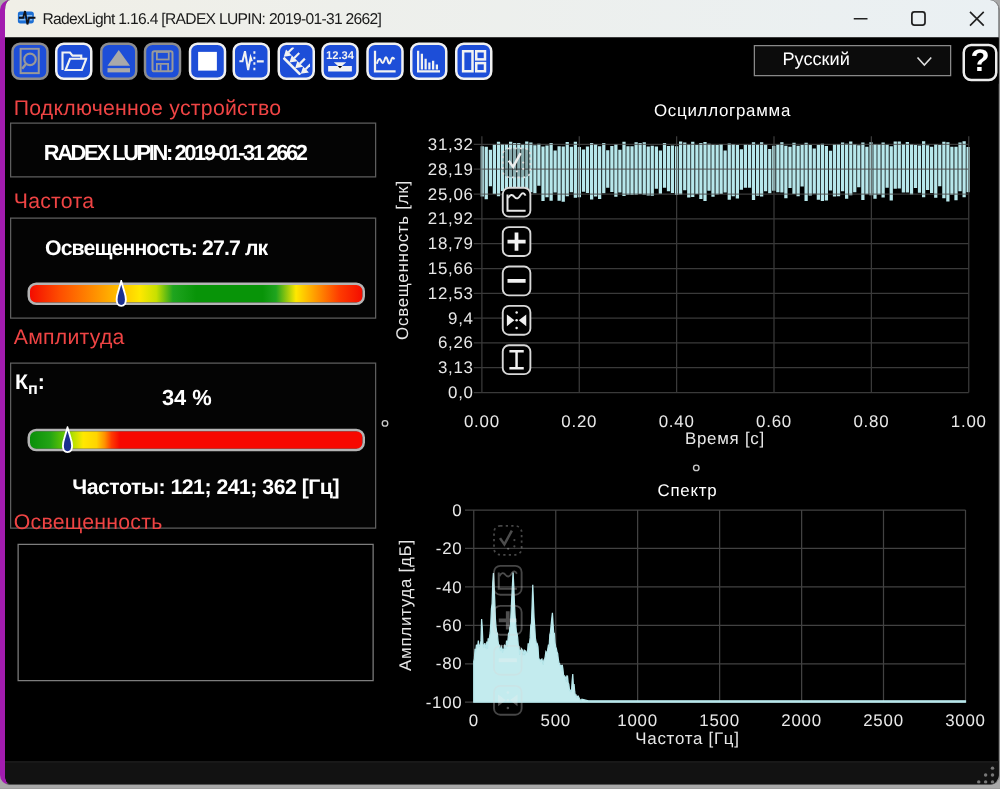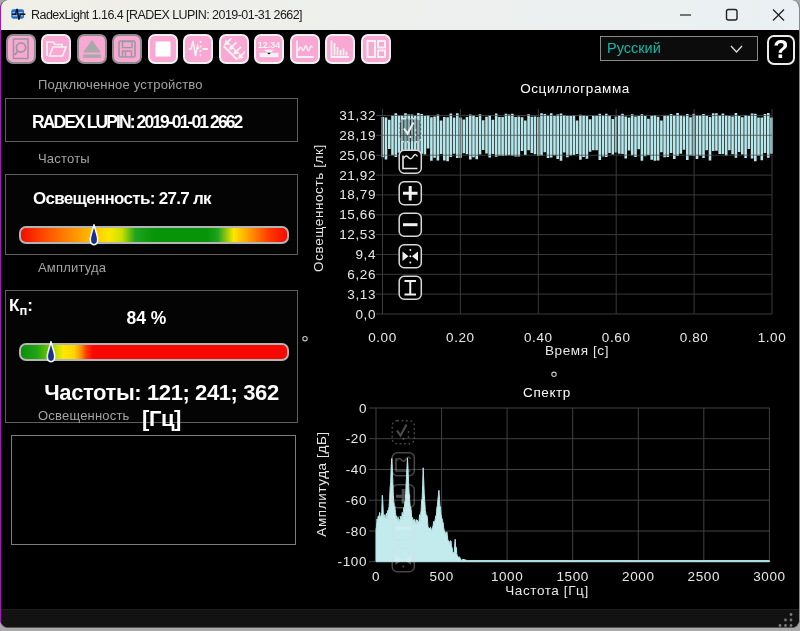--- a/index.html
+++ b/index.html
@@ -1,29 +1,29 @@
 <!DOCTYPE html>
 <html><head><meta charset="utf-8">
 <style>
 html,body{margin:0;padding:0;background:#a9a9a9;width:800px;height:631px;overflow:hidden;}
 *{box-sizing:border-box;}
 body{font-family:"Liberation Sans",sans-serif;}
-#win{position:absolute;left:0;top:0;width:800px;height:628px;background:#000;border-radius:8px;overflow:hidden;border-left:1px solid #a21caf;border-right:1px solid #8a8a8a;border-bottom:1px solid #555;}
+#win{position:absolute;left:0;top:0;width:800px;height:628px;background:#000;border-radius:8px;overflow:hidden;border-left:4px solid #a21caf;border-right:1px solid #8a8a8a;border-bottom:1px solid #555;}
 #titlebar{position:absolute;left:0;top:0;width:100%;height:30px;background:linear-gradient(90deg,#f0efe7,#eaf0f3);color:#1a1a1a;font-size:12.5px;}
 #titletext{position:absolute;left:30px;top:7.5px;letter-spacing:-0.55px;}
 #appicon{position:absolute;left:10px;top:8px;}
 .wbtn{position:absolute;top:0;height:30px;width:46px;}
 #toolbar{position:absolute;left:0;top:30px;width:100%;height:37px;background:#000;}
-.tb{position:absolute;top:3.5px;width:30px;height:30px;border-radius:7px;border:2px solid #f0f0f0;background:#f9a8d4;}
+.tb{position:absolute;top:3.5px;width:30px;height:30px;border-radius:7px;border:2px solid #f0f0f0;background:#1d4ed8;}
 .tb.dim{border-color:#8d8d8d;}
 .tb svg{position:absolute;left:2px;top:2px;}
-#langbox{position:absolute;left:599px;top:6px;width:158px;height:25px;background:#0c0c0c;border:1px solid #898989;color:#14b8a6;font-size:14.5px;line-height:23px;padding-left:6px;}
+#langbox{position:absolute;left:599px;top:6px;width:158px;height:25px;background:#0c0c0c;border:1px solid #898989;color:#ffffff;font-size:14.5px;line-height:23px;padding-left:22px;}
 #helpbtn{position:absolute;left:766px;top:4.5px;width:28px;height:30px;border-radius:7px;border:2px solid #ececec;color:#fff;font-size:25px;font-weight:bold;text-align:center;line-height:25px;}
 #statusbar{position:absolute;left:0;top:609px;width:100%;height:19px;background:#121212;border-top:1px solid #1e1e1e;}
-.seclabel{position:absolute;color:#a3a3a3;font-size:13px;left:7px;letter-spacing:0.2px;margin-left:30px;}
+.seclabel{position:absolute;color:#ef4444;font-size:17px;left:7px;letter-spacing:0.2px;}
 .box{position:absolute;left:4px;width:293px;background:#040404;border:1px solid #5e5e5e;}
 .bwhite{color:#fff;font-weight:bold;}
 .gbar{position:absolute;left:13px;width:270px;height:18px;border-radius:7px;border:2px solid #b4b4b4;}
 .tick{font-size:13.5px;fill:#e8e8e8;font-family:"Liberation Sans",sans-serif;letter-spacing:0.6px;}
 .ctitle{font-size:13.5px;fill:#fff;font-family:"Liberation Sans",sans-serif;letter-spacing:0.6px;}
 </style></head>
 <body>
 <div id="win">
 
   <div id="titlebar">
@@ -134,39 +134,39 @@
         </svg>
     </div>
     <div id="langbox">Русский<svg style="position:absolute;right:14px;top:7px" width="13" height="10">
           <path d="M1 2 L6.5 8 L12 2" fill="none" stroke="#ddd" stroke-width="1.3"></path>
         </svg></div>
     <div id="helpbtn">?</div>
   </div>
 
   <div class="seclabel" style="top:77px">Подключенное устройство</div>
   <div class="box" style="top:98px;height:44px;">
-      <div class="bwhite" style="position:absolute;left:26px;top:12.5px;font-size:17.5px;letter-spacing:-1.9px;">RADEX LUPIN: 2019-01-01 2662</div>
-    </div>
-  <div class="seclabel" style="top:151px">Частоты</div>
+      <div class="bwhite" style="position:absolute;left:26px;top:12.5px;font-size:17.5px;letter-spacing:-1.9px;">RADEX LUPIN: 2019-01-31 2662</div>
+    </div>
+  <div class="seclabel" style="top:151px">Частота</div>
   <div class="box" style="top:174px;height:81px;">
     <div class="bwhite" style="position:absolute;left:27px;top:14px;font-size:17px;letter-spacing:-0.7px;">Освещенность: 27.7 лк</div>
     <div class="gbar" style="top:51px;background:linear-gradient(90deg,#f40c00 0%,#fe4e00 9%,#ffa000 22%,#ffe800 33%,#c8e000 38%,#1fa41f 43%,#089408 50%,#089408 70%,#1fa41f 74%,#ffe800 80%,#ff9800 86%,#fe3c00 93%,#f40c00 100%);"></div>
     <svg style="position:absolute;left:81.5px;top:48.5px" width="12" height="24" viewBox="0 0 12 24">
         <path d="M6 1 L8.6 9.8 Q10.6 15.8 8.9 19.2 A3.6 3.6 0 0 1 3.1 19.2 Q1.4 15.8 3.4 9.8 Z" fill="#1b2f8f" stroke="#fff" stroke-width="1.5"></path>
       </svg>
   </div>
   <div class="seclabel" style="top:260px">Амплитуда</div>
   <div class="box" style="top:290px;height:133px;">
     <div class="bwhite" style="position:absolute;left:3px;top:5px;font-size:17px;">К<span style="font-size:13px;vertical-align:-4px;">п</span>:</div>
-    <div class="bwhite" style="position:absolute;left:0;right:10px;text-align:center;top:17px;font-size:17.5px;">84 %</div>
+    <div class="bwhite" style="position:absolute;left:0;right:10px;text-align:center;top:17px;font-size:17.5px;">34 %</div>
     <div class="gbar" style="top:52px;background:linear-gradient(90deg,#0a8f0a 0%,#23a414 6%,#5fc303 10%,#b8e000 13%,#ffe800 16%,#ffd400 20%,#ff9000 22.5%,#ff3c00 24.5%,#f70800 27%,#f70800 100%);"></div>
     <svg style="position:absolute;left:39px;top:49.5px" width="12" height="24" viewBox="0 0 12 24">
         <path d="M6 1 L8.6 9.8 Q10.6 15.8 8.9 19.2 A3.6 3.6 0 0 1 3.1 19.2 Q1.4 15.8 3.4 9.8 Z" fill="#1b2f8f" stroke="#fff" stroke-width="1.5"></path>
       </svg>
-    <div class="bwhite" style="position:absolute;left:20px;right:0;text-align:center;top:89px;font-size:22px;letter-spacing:-0.4px;">Частоты: 121; 241; 362 [Гц]</div>
+    <div class="bwhite" style="position:absolute;left:20px;right:0;text-align:center;top:89px;font-size:17px;letter-spacing:-0.4px;">Частоты: 121; 241; 362 [Гц]</div>
   </div>
   <div class="seclabel" style="top:408px">Освещенность</div>
   <div style="position:absolute;left:10px;top:435px;width:285px;height:110px;background:#000;border:1px solid #7d7d7d;"></div>
   <div id="statusbar"></div>
 
   <svg style="position:absolute;left:0;top:0" width="800" height="628" viewBox="0 0 800 628">
     <text x="574" y="93" text-anchor="middle" class="ctitle">Осциллограмма</text>
     <text x="322" y="208" text-anchor="middle" class="tick" transform="rotate(-90 322 208)">Освещенность [лк]</text>
     <path d="M381.8 116.9V157.2M385.0 117.4V159.4M388.3 119.8V148.9M391.5 115.5V155.2M394.8 113.3V157.0M398.0 115.2V152.8M401.2 115.2V161.0M404.5 113.3V151.6M407.7 114.4V155.7M411.0 114.4V157.3M414.2 115.6V152.9M417.4 113.1V155.3M420.7 114.0V153.7M423.9 116.1V154.6M427.1 115.0V148.6M430.4 117.2V160.7M433.6 116.4V157.7M436.9 114.4V160.5M440.1 120.4V154.0M443.3 117.0V160.5M446.6 117.2V161.3M449.8 113.5V157.0M453.1 117.4V153.7M456.3 113.3V158.1M459.5 117.6V157.7M462.8 119.6V153.3M466.0 117.1V154.3M469.3 114.4V159.5M472.5 115.2V157.2M475.7 117.0V159.2M479.0 114.3V154.5M482.2 120.2V150.1M485.5 116.8V153.6M488.7 115.2V157.4M491.9 119.8V153.9M495.2 113.4V156.8M498.4 117.0V155.8M501.6 116.9V155.9M504.9 113.7V155.8M508.1 114.4V155.2M511.4 113.8V155.7M514.6 117.1V156.4M517.8 116.6V156.6M521.1 117.2V150.9M524.3 120.4V154.9M527.6 114.3V150.2M530.8 116.8V152.9M534.0 116.4V154.3M537.3 117.0V156.0M540.5 113.2V155.6M543.8 114.0V152.2M547.0 115.4V158.0M550.2 113.3V157.6M553.5 115.9V155.2M556.7 114.4V159.1M560.0 113.6V160.8M563.2 114.9V152.5M566.4 115.8V157.3M569.7 116.0V155.5M572.9 115.2V155.1M576.1 120.4V153.9M579.4 114.8V159.8M582.6 115.2V156.9M585.9 116.0V158.7M589.1 119.3V151.7M592.3 115.5V150.2M595.6 115.7V150.2M598.8 113.7V160.0M602.1 115.6V156.5M605.3 113.8V157.1M608.5 115.5V152.9M611.8 119.1V154.6M615.0 116.5V152.6M618.3 115.6V153.8M621.5 113.8V154.0M624.7 116.5V158.5M628.0 117.4V150.4M631.2 114.2V155.2M634.5 116.6V157.0M637.7 115.9V149.2M640.9 114.2V160.8M644.2 116.0V156.3M647.4 118.8V155.0M650.7 115.7V159.8M653.9 115.0V160.8M657.1 116.7V160.4M660.4 120.5V152.3M663.6 115.4V157.2M666.8 115.2V157.0M670.1 113.9V152.9M673.3 114.9V159.0M676.6 113.1V156.1M679.8 115.2V153.7M683.0 116.2V149.8M686.3 114.0V160.0M689.5 117.3V155.4M692.8 113.8V156.1M696.0 115.2V159.0M699.2 115.3V155.6M702.5 114.0V158.0M705.7 115.5V150.2M709.0 117.0V160.4M712.2 113.2V150.9M715.4 113.2V150.8M718.7 115.2V153.9M721.9 113.5V153.9M725.2 115.2V155.6M728.4 116.0V150.3M731.6 116.4V154.2M734.9 113.0V157.7M738.1 116.1V152.0M741.3 117.3V154.4M744.6 115.1V158.1M747.8 115.9V149.0M751.1 113.4V158.6M754.3 113.7V161.2M757.5 117.4V155.7M760.8 117.4V160.2M764.0 114.0V152.9M767.3 113.0V157.8M770.5 117.5V153.7" fill="none" stroke="#b7e7eb" stroke-width="2.6"></path>
     <g opacity="0.75">

